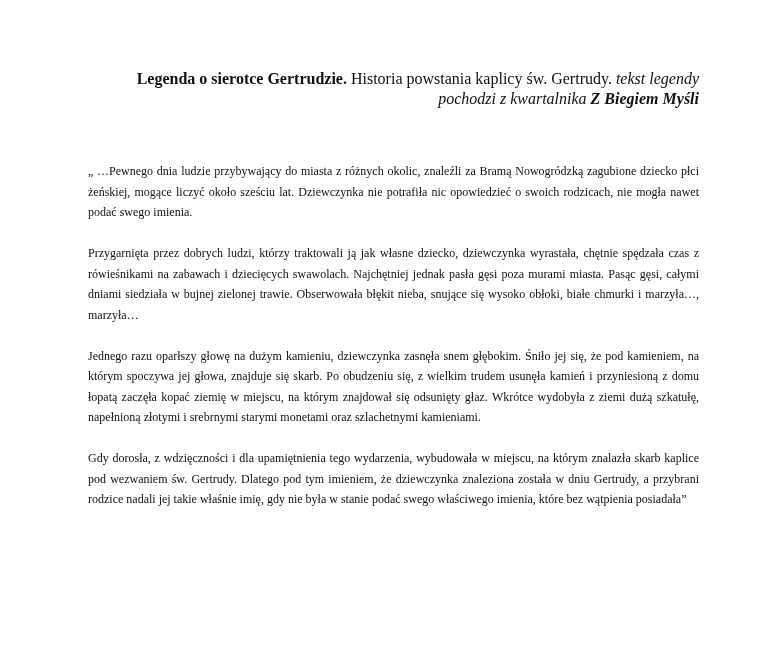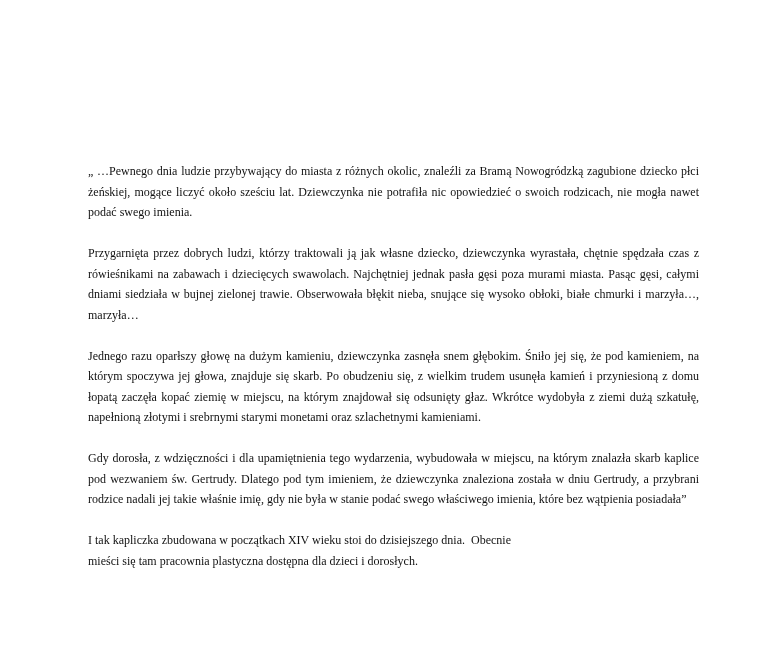--- a/index.html
+++ b/index.html
@@ -47,22 +47,23 @@
     }
     .para.last {
       text-align: left;
       white-space: pre-wrap;
     }
   </style>
 </head>
 <body>
 
 <div class="page">
+  <div class="header">
+    <b>Legenda o sierotce Gertrudzie.</b><span> Historia powstania kaplicy św. Gertrudy. </span><i>tekst legendy pochodzi z kwartalnika </i><b><i>Z Biegiem Myśli</i></b>
+  </div>
 
   <div class="body">
     <p class="para">„ …Pewnego dnia ludzie przybywający do miasta z różnych okolic, znaleźli za Bramą Nowogródzką zagubione dziecko płci żeńskiej, mogące liczyć około sześciu lat. Dziewczynka nie potrafiła nic opowiedzieć o swoich rodzicach, nie mogła nawet podać swego imienia.</p>
     <p class="para">Przygarnięta przez dobrych ludzi, którzy traktowali ją jak własne dziecko, dziewczynka wyrastała, chętnie spędzała czas z rówieśnikami na zabawach i dziecięcych swawolach. Najchętniej jednak pasła gęsi poza murami miasta. Pasąc gęsi, całymi dniami siedziała w bujnej zielonej trawie. Obserwowała błękit nieba, snujące się wysoko obłoki, białe chmurki i marzyła…, marzyła…</p>
     <p class="para">Jednego razu oparłszy głowę na dużym kamieniu, dziewczynka zasnęła snem głębokim. Śniło jej się, że pod kamieniem, na którym spoczywa jej głowa, znajduje się skarb. Po obudzeniu się, z wielkim trudem usunęła kamień i przyniesioną z domu łopatą zaczęła kopać ziemię w miejscu, na którym znajdował się odsunięty głaz. Wkrótce wydobyła z ziemi dużą szkatułę, napełnioną złotymi i srebrnymi starymi monetami oraz szlachetnymi kamieniami.</p>
     <p class="para">Gdy dorosła, z wdzięczności i dla upamiętnienia tego wydarzenia, wybudowała w miejscu, na którym znalazła skarb kaplice pod wezwaniem św. Gertrudy. Dlatego pod tym imieniem, że dziewczynka znaleziona została w dniu Gertrudy, a przybrani rodzice nadali jej takie właśnie imię, gdy nie była w stanie podać swego właściwego imienia, które bez wątpienia posiadała”</p>
-    <p class="para last">I tak kapliczka zbudowana w początkach XIV wieku stoi do dzisiejszego dnia.  Obecnie
-mieści się tam pracownia plastyczna dostępna dla dzieci i dorosłych.</p>
   </div>
 </div>
 
 </body></html>

